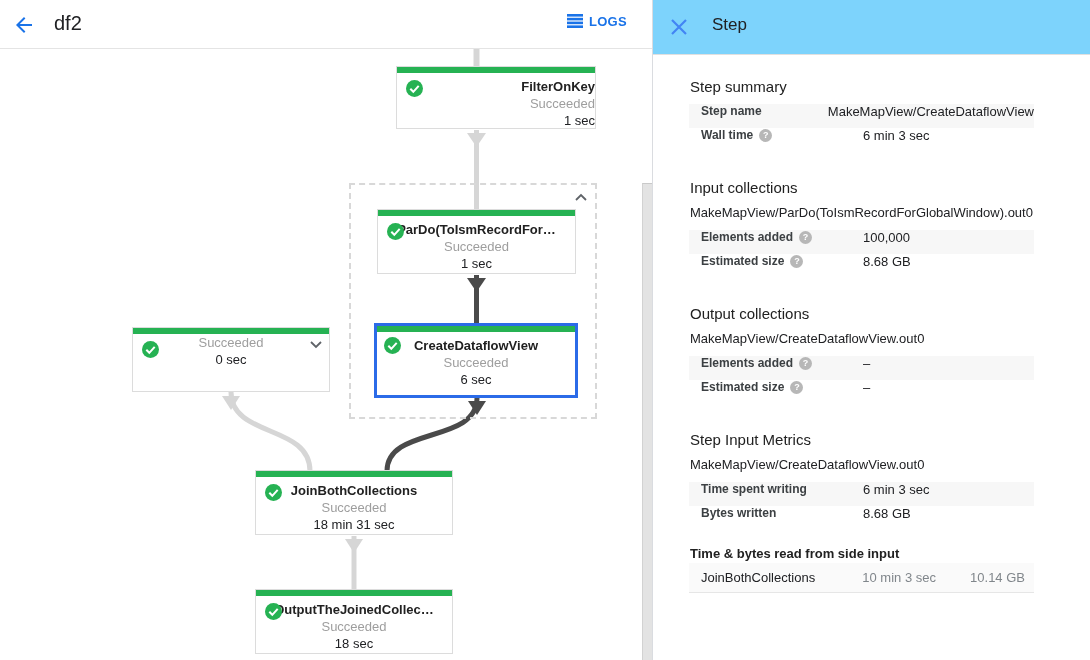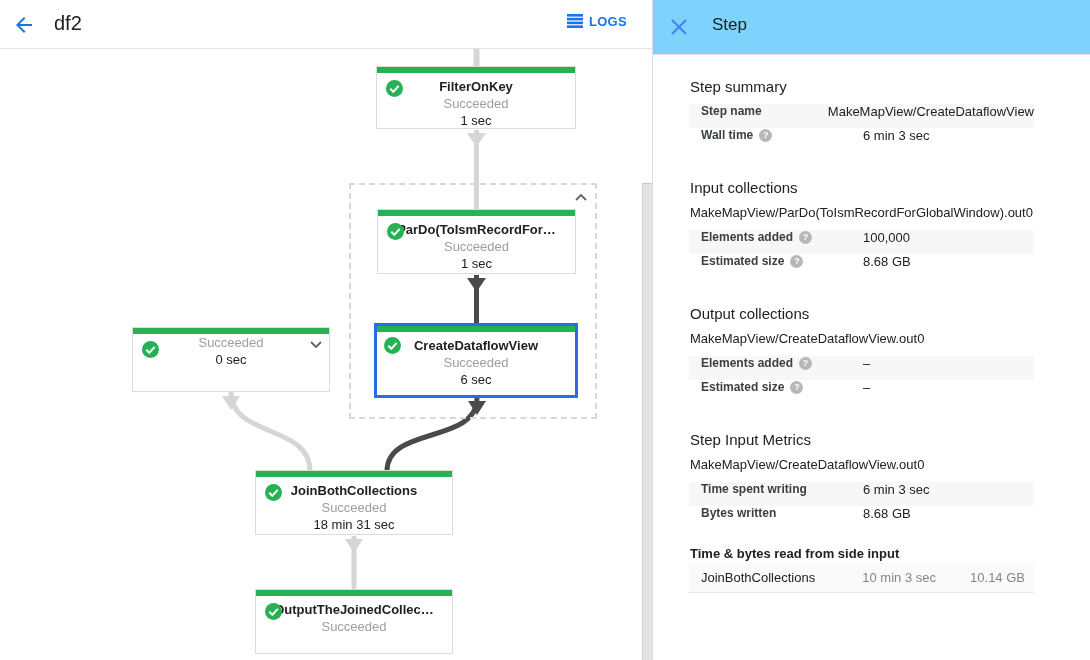--- a/index.html
+++ b/index.html
@@ -108,21 +108,21 @@
       <polygon points="345,490 363,490 354,504" fill="#d6d6d6"></polygon>
     </svg>
 
     <div class="group-box">
       <span class="group-label">MakeMapView</span>
       <svg class="group-chevron" width="12" height="8" viewBox="0 0 12 8">
         <path d="M1 7 L6 2 L11 7" fill="none" stroke="#5f6368" stroke-width="1.8"></path>
       </svg>
     </div>
 
-    <div class="node" style="left:376px; top:17px; width:200px; height:63px;">
+    <div class="node" style="left:396px; top:17px; width:200px; height:63px;text-align:right;">
       <div class="bar"></div>
       <svg class="check" width="17" height="17" viewBox="0 0 17 17">
         <circle cx="8.5" cy="8.5" r="8.5" fill="#26b253"></circle>
         <path d="M4.3 8.8 L7.3 11.8 L12.7 5.8" fill="none" stroke="#fff" stroke-width="2"></path>
       </svg>
       <div class="title">FilterOnKey</div>
       <div class="status">Succeeded</div>
       <div class="dur">1 sec</div>
     </div>
 
@@ -173,20 +173,21 @@
     </div>
 
     <div class="node" style="left:255px; top:540px; width:198px; height:65px;">
       <div class="bar"></div>
       <svg class="check" width="17" height="17" viewBox="0 0 17 17">
         <circle cx="8.5" cy="8.5" r="8.5" fill="#26b253"></circle>
         <path d="M4.3 8.8 L7.3 11.8 L12.7 5.8" fill="none" stroke="#fff" stroke-width="2"></path>
       </svg>
       <div class="title">OutputTheJoinedCollec…</div>
       <div class="status">Succeeded</div>
+      <div class="dur">18 sec</div>
     </div>
 
     <div class="vscrollbar"></div>
   </div>
 </div>
 
 <div class="divider"></div>
 
 <div class="panel">
 

